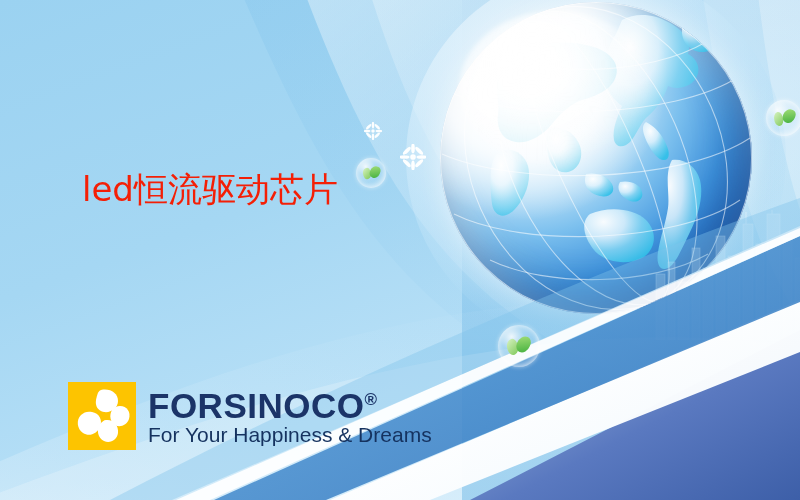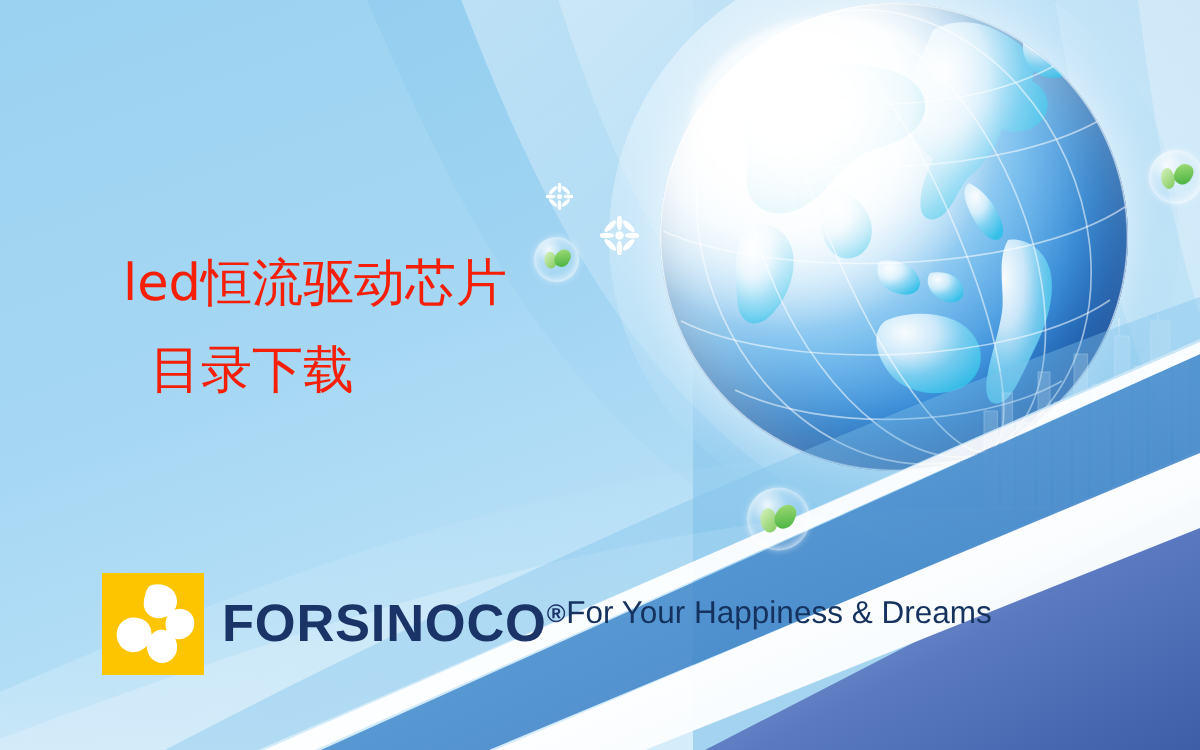--- a/index.html
+++ b/index.html
@@ -179,21 +179,21 @@
   .logo-mark {
     width: 68px;
     height: 68px;
     background: #fdc400;
     position: relative;
     flex: none;
   }
   .logo-text {
     margin-left: 12px;
     display: flex;
-    flex-direction: row;
+    flex-direction: column;
     justify-content: center;
   }
   .logo-name {
     color: #1b3468;
     font-family: "Liberation Sans", sans-serif;
     font-weight: bold;
     font-size: 35px;
     line-height: 36px;
     letter-spacing: 0.5px;
     white-space: nowrap;
@@ -419,21 +419,20 @@
     <div class="leaf-b"></div>
   </div>
 
   <div class="bubble" style="left:766px; top:100px; width:36px; height:36px;">
     <div class="leaf-a"></div>
     <div class="leaf-b"></div>
   </div>
 
   <div class="headline">
     <span class="line1">led恒流驱动芯片</span>
-    <span class="line2">目录下载</span>
   </div>
 
   <div class="logo">
     <div class="logo-mark">
       <svg width="68" height="68" viewBox="0 0 68 68">
         <g fill="#ffffff">
           <path d="M 33 8 C 42 6 50 11 50 19 C 50 26 43 31 36 30 C 30 29 27 24 28 18 C 29 13 30 9 33 8 Z"></path>
           <path d="M 52 24 C 59 24 63 30 61 37 C 59 43 52 46 47 43 C 42 40 41 33 44 28 C 46 25 49 24 52 24 Z"></path>
           <path d="M 38 38 C 45 37 51 43 50 51 C 49 58 42 62 36 59 C 30 56 28 48 32 42 C 34 40 36 38 38 38 Z"></path>
           <path d="M 24 30 C 31 31 35 38 32 45 C 29 52 21 55 15 51 C 9 47 8 38 13 33 C 16 30 20 29 24 30 Z"></path>

